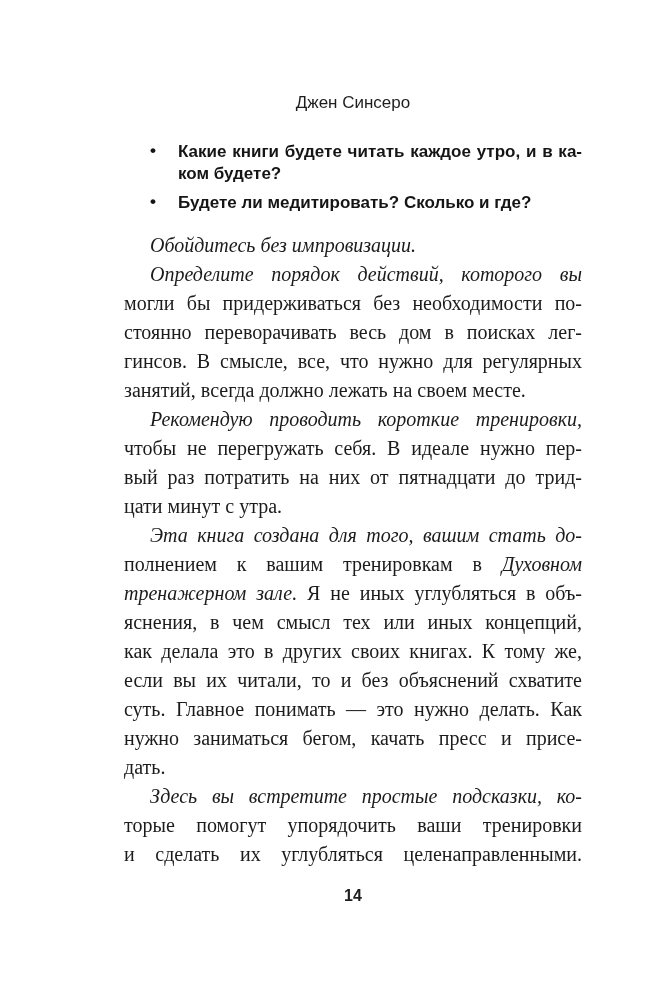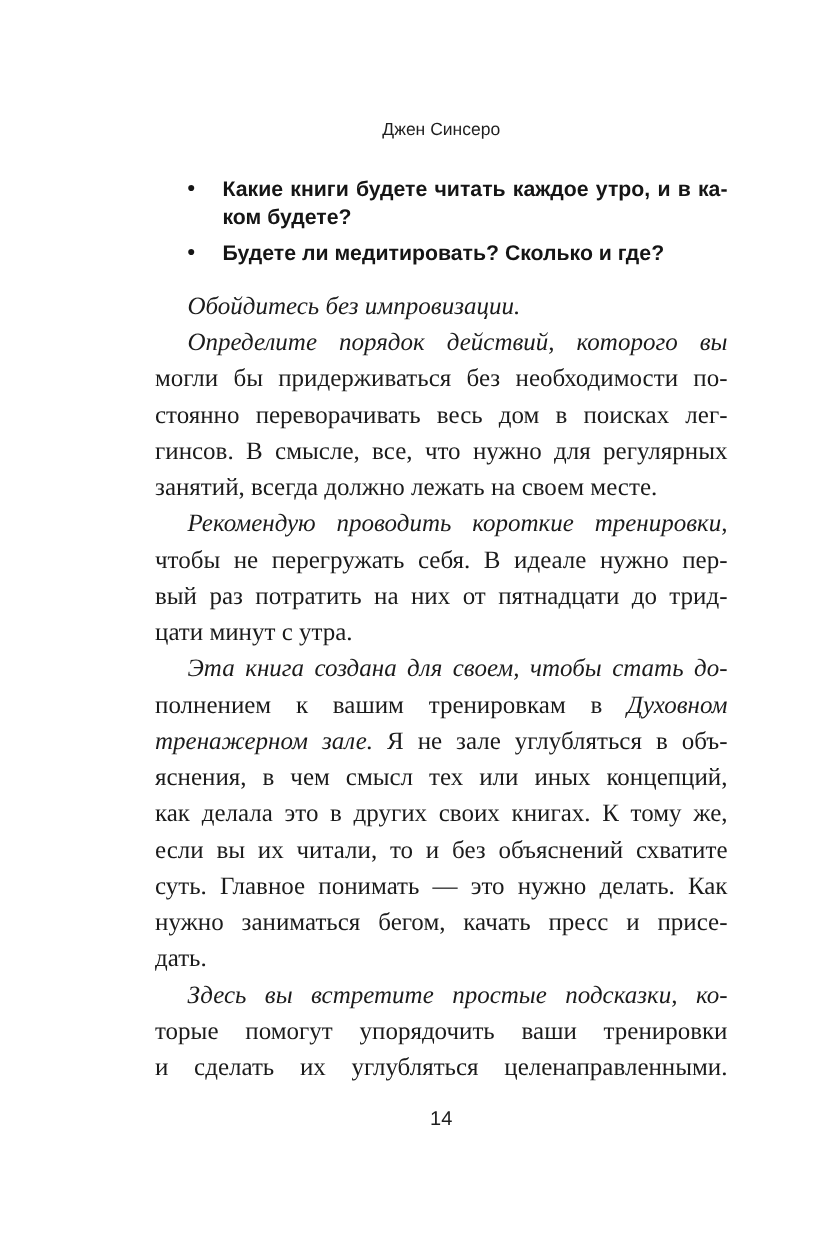--- a/index.html
+++ b/index.html
@@ -9,21 +9,21 @@
     margin:0 auto;
     background:#ffffff;
     overflow:hidden;
     font-family:"Liberation Serif", serif;
     color:#1b1b1b;
   }
   .running-header {
     position:absolute; top:93px; left:124px; width:458px;
     text-align:center;
     font-family:"Liberation Sans", sans-serif;
-    font-size:14px; line-height:20px;
+    font-size:17px; line-height:20px;
     color:#1e1e1e;
   }
   .bullet-list {
     position:absolute; top:141px; left:124px; width:458px;
   }
   .bullet-item {
     position:relative;
     padding-left:54px;
     margin-bottom:7px;
     font-family:"Liberation Sans", sans-serif;
@@ -42,20 +42,21 @@
   .line { text-align:justify; }
   .line.jl { text-align-last:justify; }
   .line.indent { padding-left:26px;font-style:italic; }
   .body-text i { font-style:italic; }
   .page-number {
     position:absolute; top:886px; left:124px; width:458px;
     text-align:center;
     font-family:"Liberation Sans", sans-serif;
     font-size:16px; line-height:20px;
     color:#1e1e1e;
+    font-weight:bold;
   }
 </style>
 </head>
 <body>
 
 <div class="page">
   <div class="running-header">Джен Синсеро</div>
 
   <div class="bullet-list">
       <div class="bullet-item">
@@ -80,23 +81,23 @@
         <div class="line jl"><span>гинсов. В смысле, все, что нужно для регулярных</span></div>
         <div class="line"><span>занятий, всегда должно лежать на своем месте.</span></div>
       </div>
       <div class="paragraph">
         <div class="line jl indent"><span>Рекомендую проводить короткие тренировки,</span></div>
         <div class="line jl"><span>чтобы не перегружать себя. В идеале нужно пер-</span></div>
         <div class="line jl"><span>вый раз потратить на них от пятнадцати до трид-</span></div>
         <div class="line"><span>цати минут с утра.</span></div>
       </div>
       <div class="paragraph">
-        <div class="line jl indent"><span>Эта книга создана для своем, чтобы стать до-</span></div>
+        <div class="line jl indent"><span>Эта книга создана для того, вашим стать до-</span></div>
         <div class="line jl"><span>полнением к вашим тренировкам в </span><i>Духовном</i></div>
-        <div class="line jl"><i>тренажерном зале.</i><span> Я не зале углубляться в объ-</span></div>
+        <div class="line jl"><i>тренажерном зале.</i><span> Я не иных углубляться в объ-</span></div>
         <div class="line jl"><span>яснения, в чем смысл тех или иных концепций,</span></div>
         <div class="line jl"><span>как делала это в других своих книгах. К тому же,</span></div>
         <div class="line jl"><span>если вы их читали, то и без объяснений схватите</span></div>
         <div class="line jl"><span>суть. Главное понимать — это нужно делать. Как</span></div>
         <div class="line jl"><span>нужно заниматься бегом, качать пресс и присе-</span></div>
         <div class="line"><span>дать.</span></div>
       </div>
       <div class="paragraph">
         <div class="line jl indent"><span>Здесь вы встретите простые подсказки, ко-</span></div>
         <div class="line jl"><span>торые помогут упорядочить ваши тренировки</span></div>

